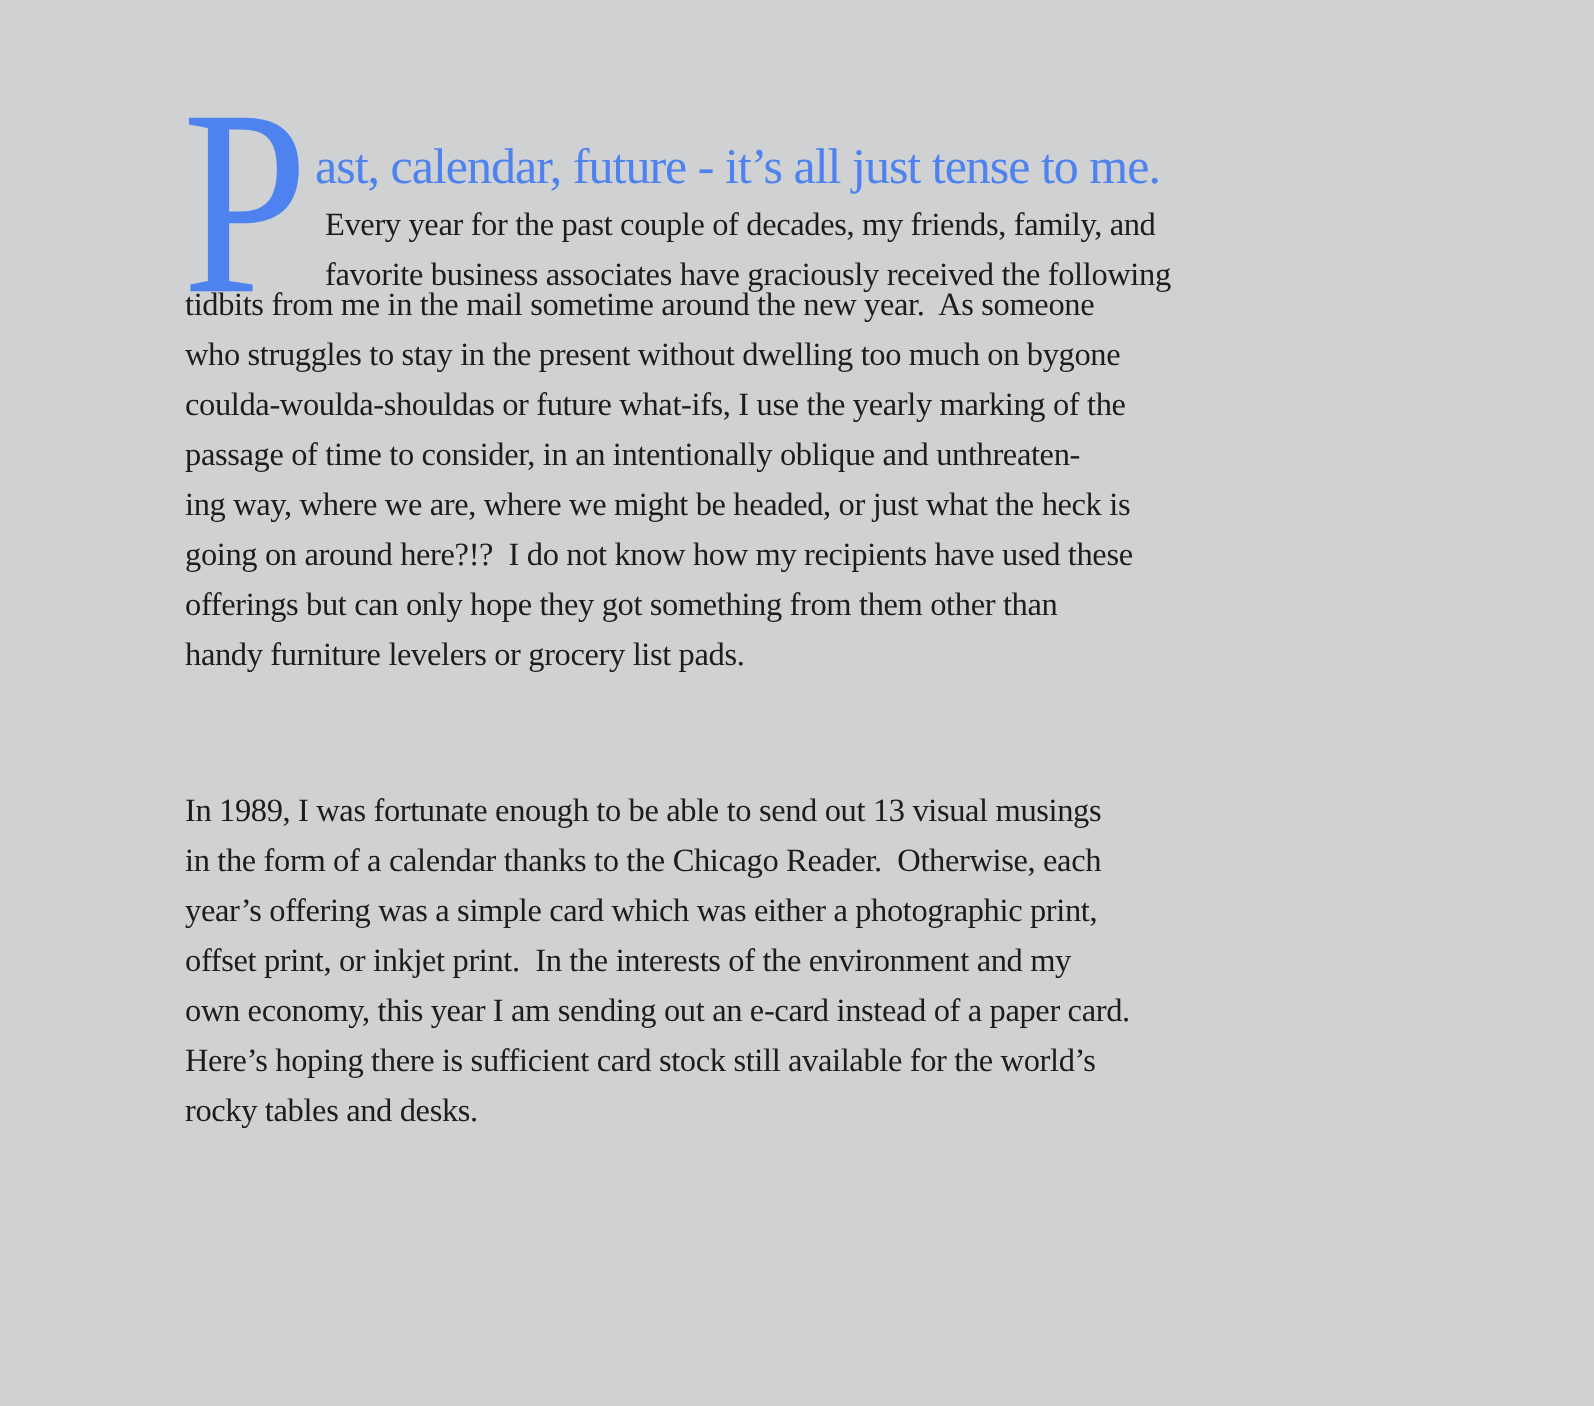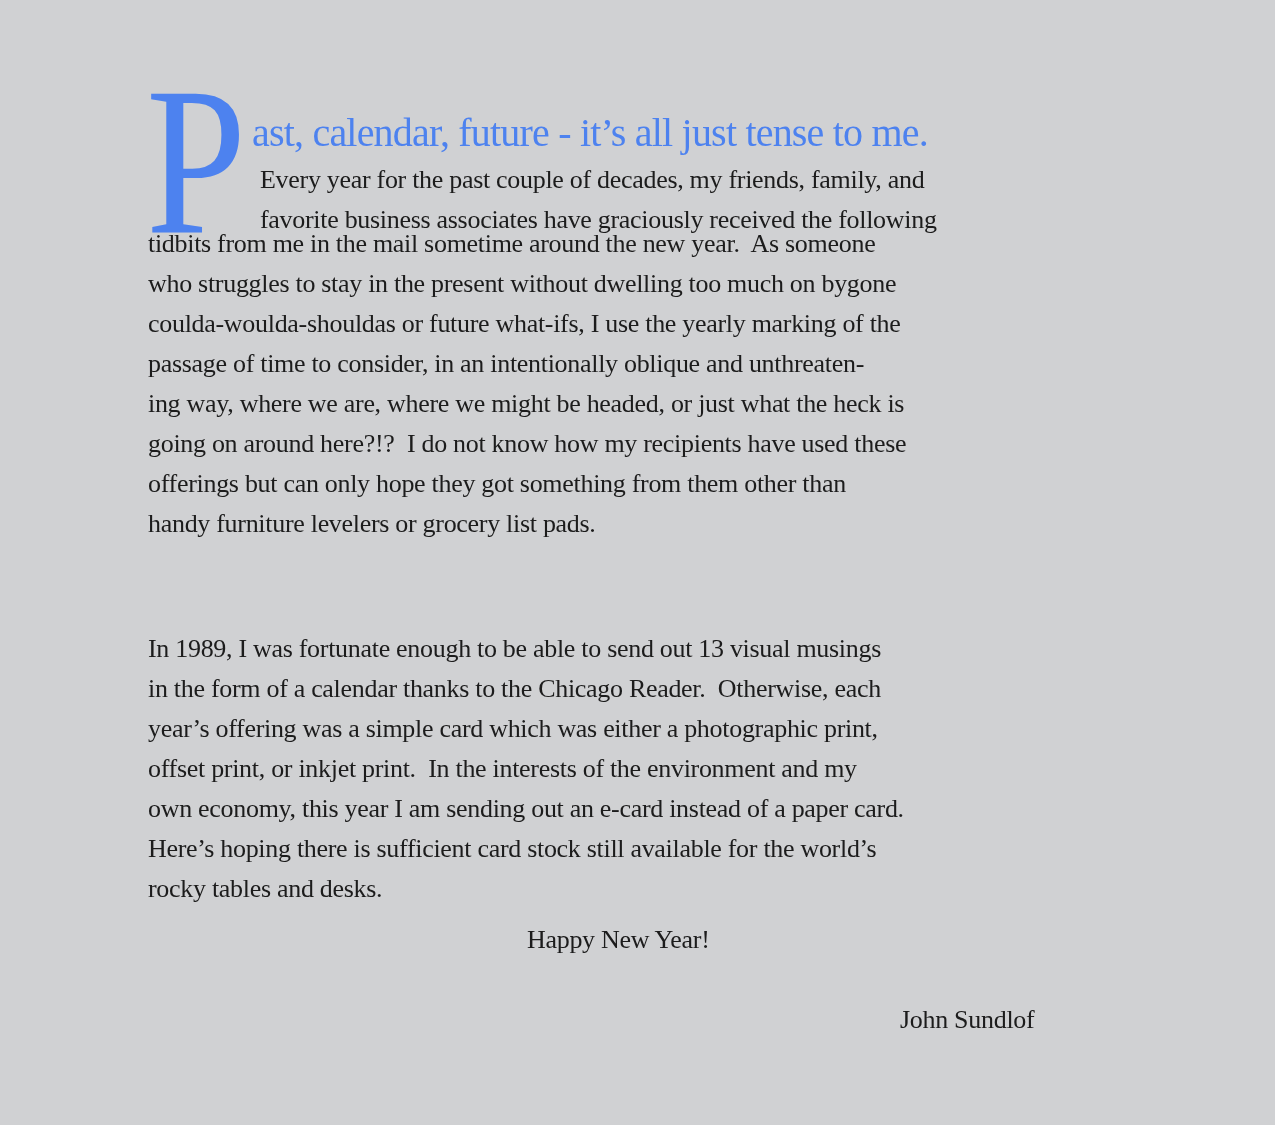--- a/index.html
+++ b/index.html
@@ -102,16 +102,14 @@
 handy furniture levelers or grocery list pads.</div>
 
   <div class="bodytext para-2">In 1989, I was fortunate enough to be able to send out 13 visual musings
 in the form of a calendar thanks to the Chicago Reader.  Otherwise, each
 year’s offering was a simple card which was either a photographic print,
 offset print, or inkjet print.  In the interests of the environment and my
 own economy, this year I am sending out an e-card instead of a paper card.
 Here’s hoping there is sufficient card stock still available for the world’s
 rocky tables and desks.</div>
 
-  <div class="bodytext closing">Happy New Year!</div>
 
-  <div class="bodytext signature">John Sundlof</div>
 </div>
 
 </body></html>

